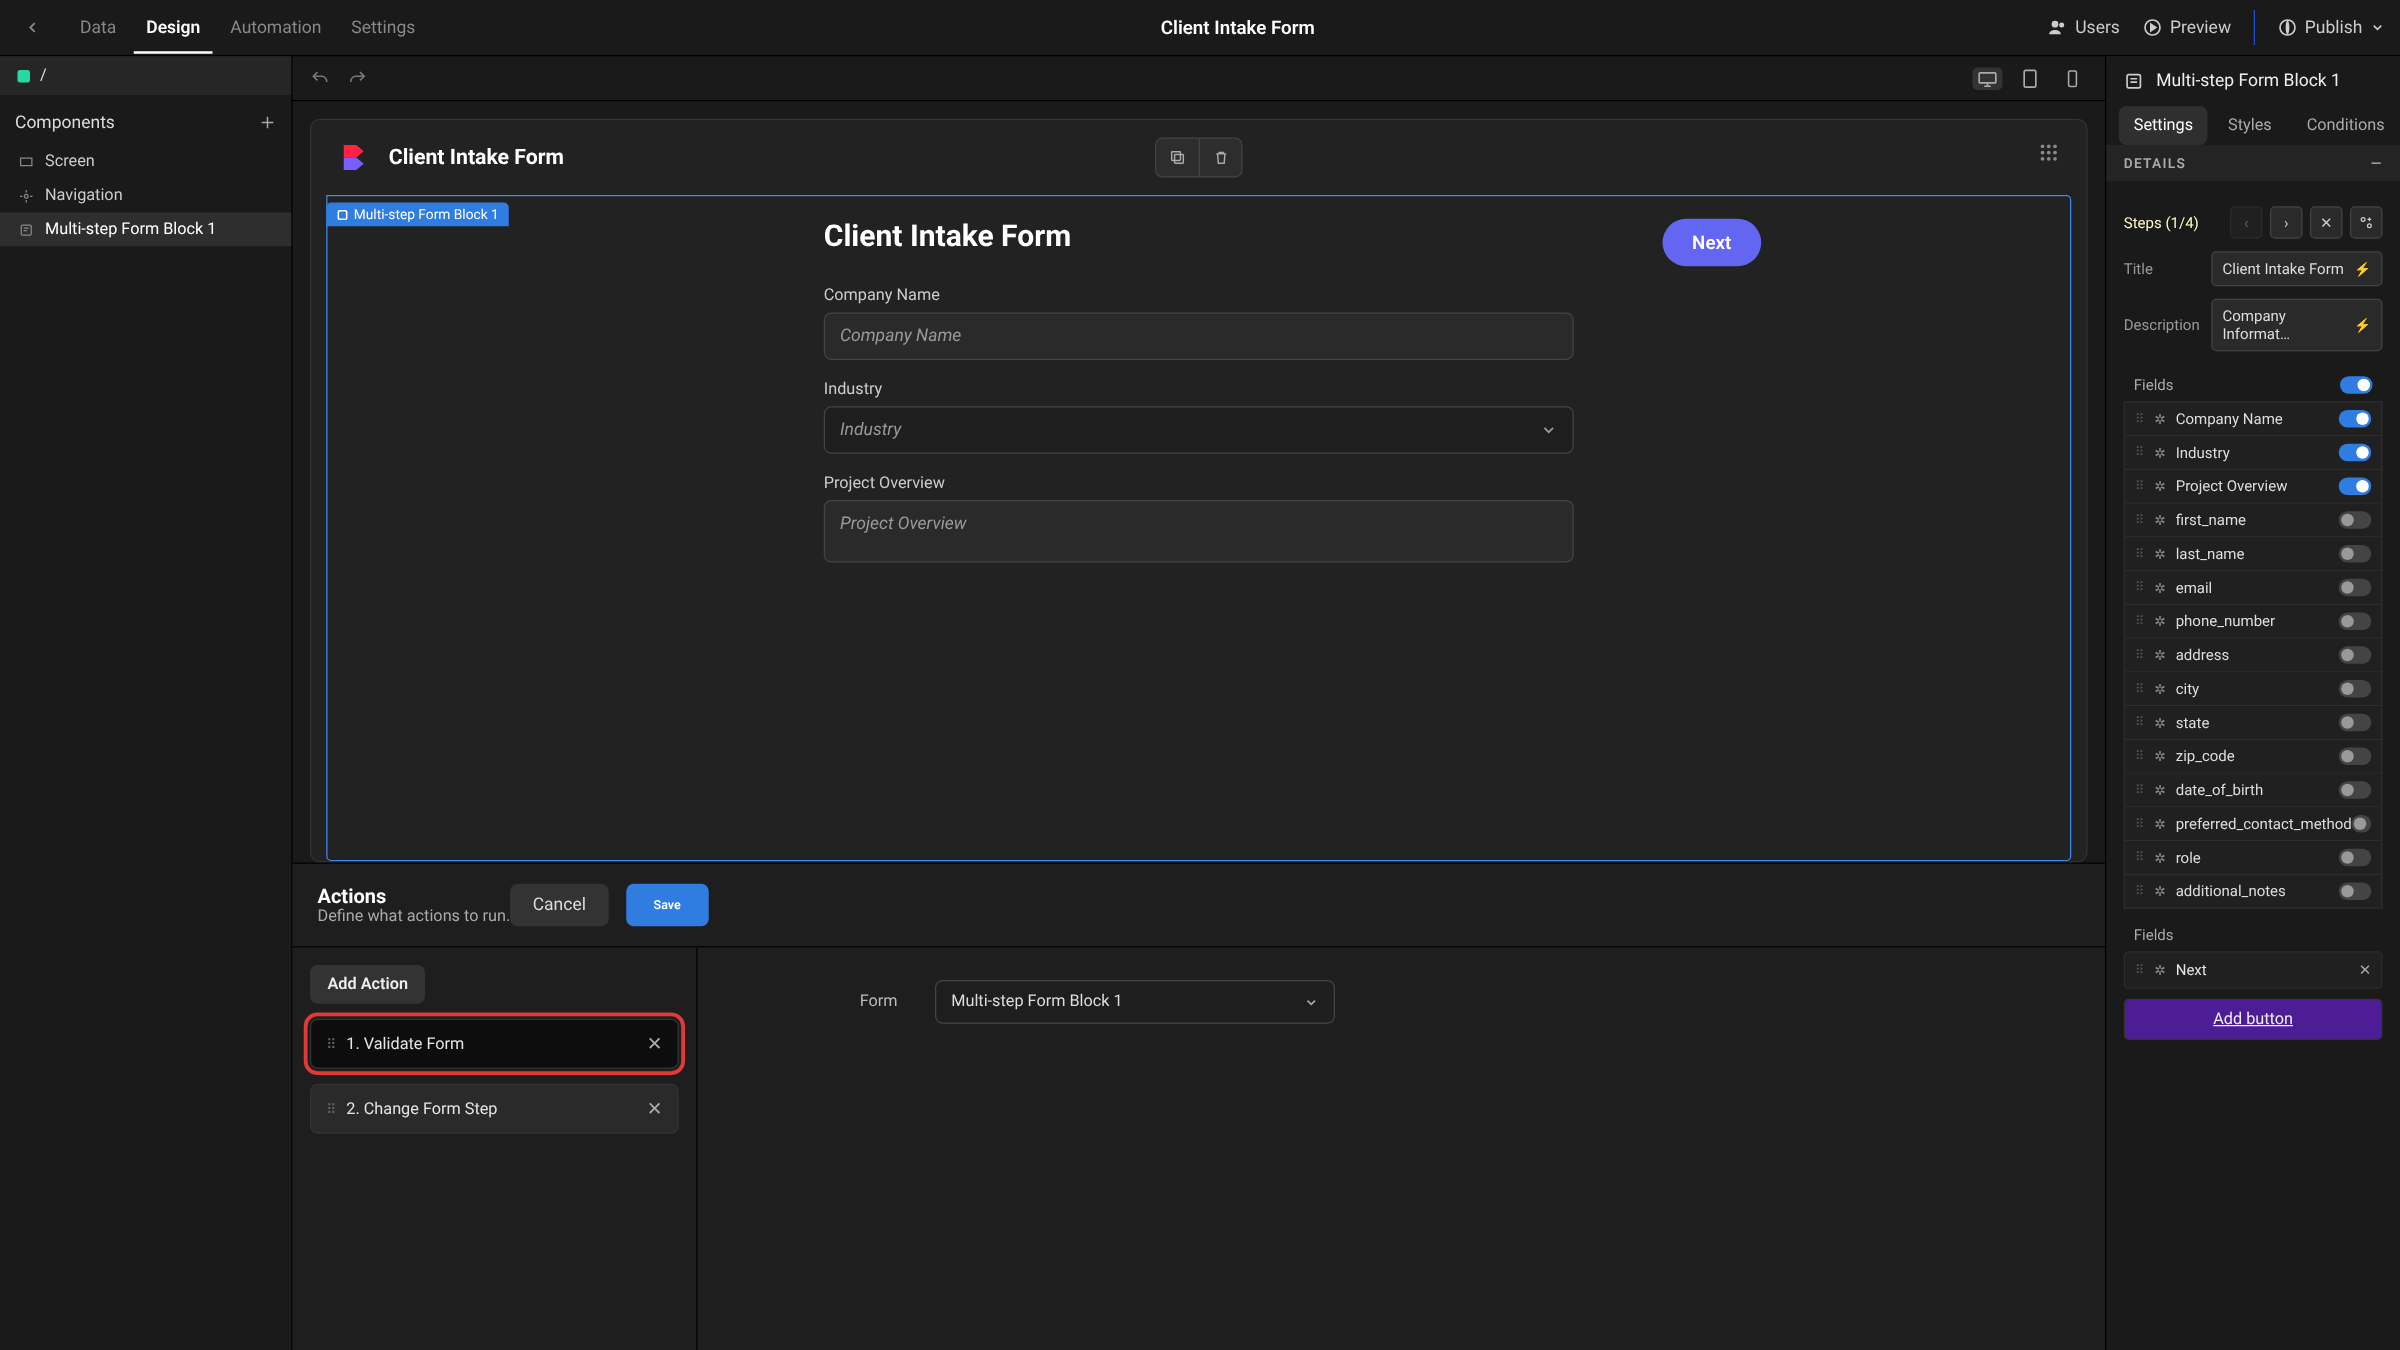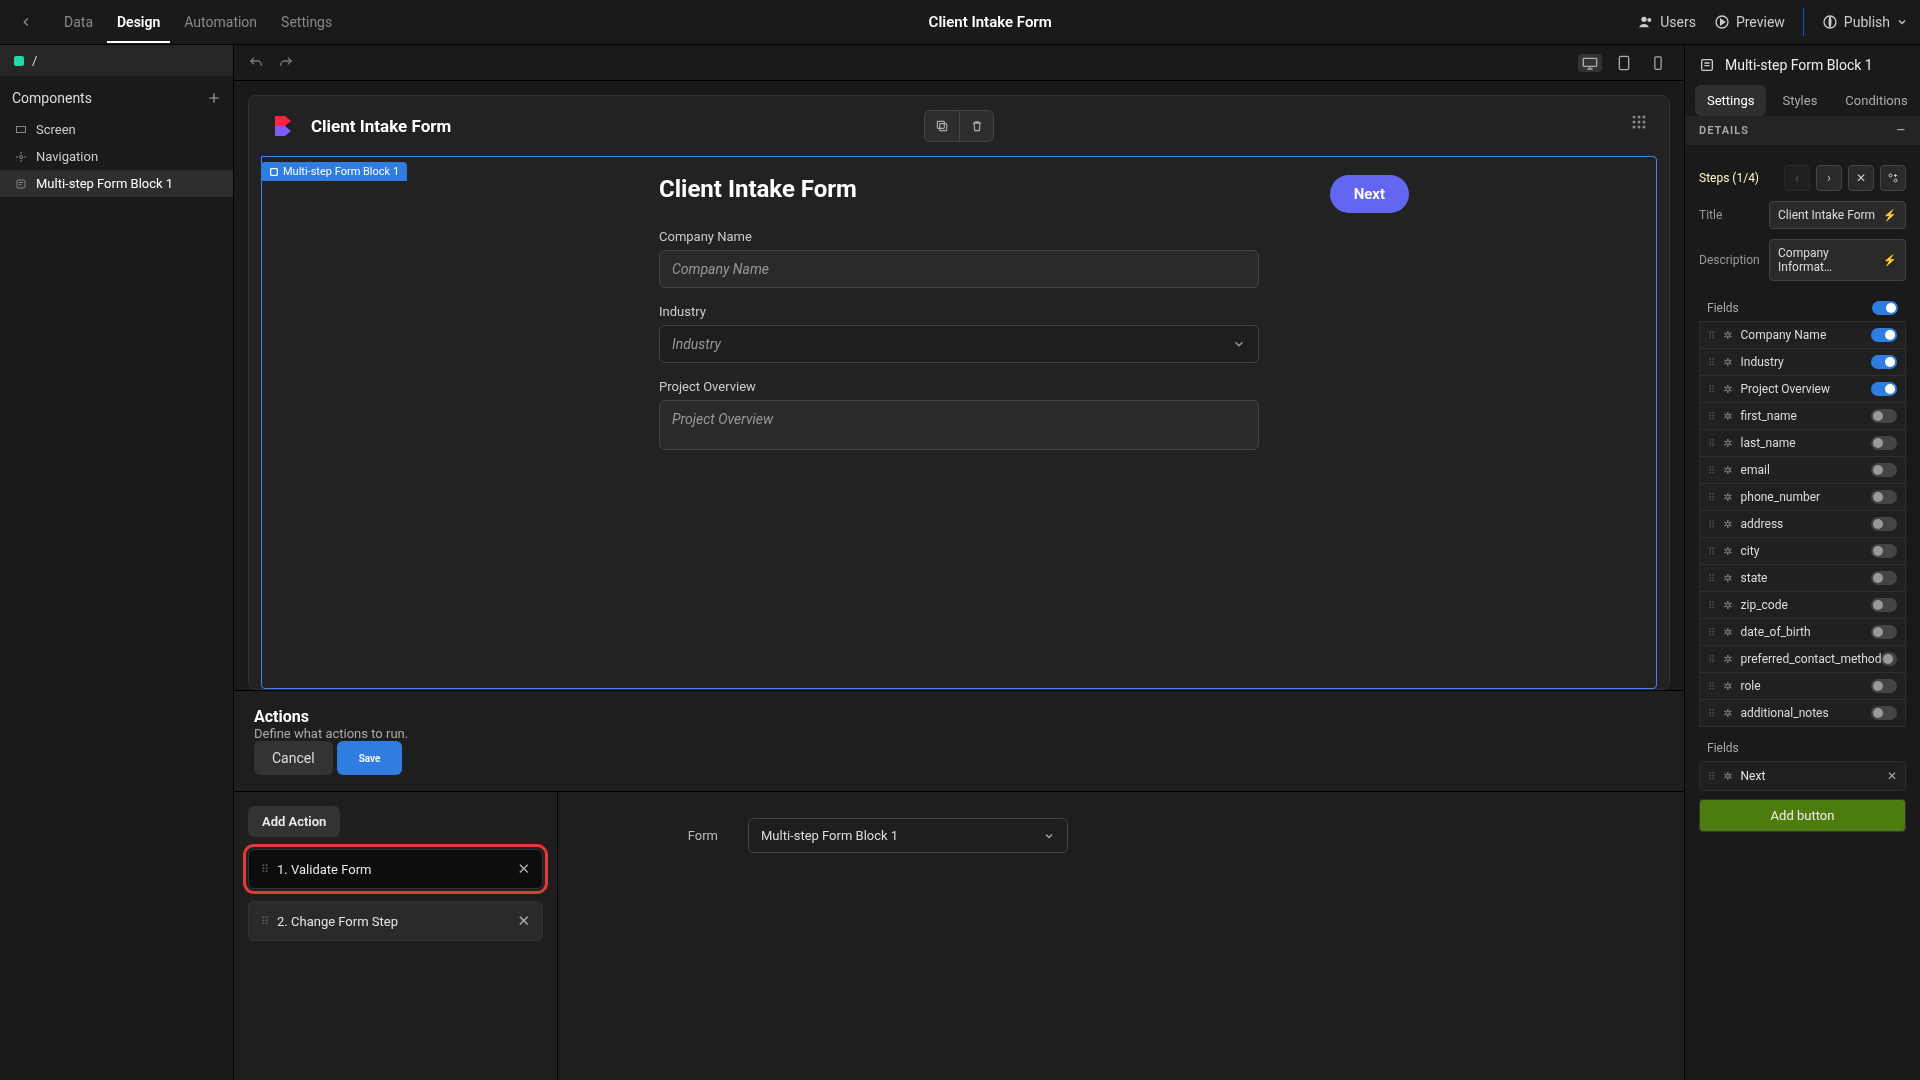--- a/index.html
+++ b/index.html
@@ -55,24 +55,24 @@
   .form-header-row { display:flex; justify-content:space-between; align-items:flex-start;}
   .form-title { font-size:24px; font-weight:700; color:#fff;}
   .next-btn { background:#6366f1; color:#fff; border:none; padding:10px 24px; border-radius:20px; font-size:15px; font-weight:600; margin-right:-150px;}
   .section-title { margin-top:14px; font-size:16px; font-weight:600; color:#eee;}
   .field-label { margin-top:16px; font-size:13px; color:#ccc;}
   .text-input { margin-top:6px; width:100%; background:#2a2a2a; border:1px solid #444; border-radius:6px; padding:10px 12px; color:#999; font-style:italic; font-size:14px;}
   .select-input { margin-top:6px; width:100%; background:#1e1e1e; border:1px solid #444; border-radius:6px; padding:10px 12px; color:#999; font-style:italic; font-size:14px; display:flex; justify-content:space-between; align-items:center;}
 
   
   .actions-drawer { height: 390px; border-top:1px solid #000; background:#1e1e1e; display:flex; flex-direction:column;}
-  .ad-header { display:flex; justify-content:flex-start; align-items:flex-start; padding:16px 20px; border-bottom:1px solid #000;flex-direction:column;}
+  .ad-header { display:flex; justify-content:flex-start; align-items:flex-start; padding:16px 20px; border-bottom:1px solid #000;}
   .ad-title { font-size:16px; font-weight:700; color:#fff;}
   .ad-sub { font-size:13px; color:#aaa; margin-top:0;}
-  .ad-buttons { display:flex; gap:4px;}
+  .ad-buttons { display:flex; gap:14px;}
   .btn-cancel { background:#333; color:#ddd; border:none; padding:9px 18px; border-radius:6px; font-size:14px;}
   .btn-save { background:#2f7de0; color:#fff; border:none; padding:9px 22px; border-radius:6px; font-size:10px; font-weight:600;}
   .ad-body { flex:1; display:flex;}
   .ad-left { width: 324px; border-right:1px solid #000; padding:14px;}
   .add-action-btn { background:#333; color:#eee; border:none; padding:8px 14px; border-radius:6px; font-size:13px; font-weight:600;}
   .action-item { margin-top:12px; display:flex; align-items:center; justify-content:space-between; padding:10px 12px; border-radius:6px; font-size:13px;}
   .action-item .ai-left { display:flex; align-items:center; gap:10px;}
   .ai-grip { color:#666; font-size:11px; letter-spacing:-2px;}
   .ai-close { color:#aaa; font-size:15px;}
   .action-item.sel { background:#0d0d0d; border:1px solid #333; }
@@ -105,21 +105,21 @@
   .field-row { display:flex; align-items:center; justify-content:space-between; padding:6px 8px; border:1px solid #2d2d2d; border-top:none; font-size:12px; color:#ddd; background:#202020;}
   .field-row:first-of-type { border-top:1px solid #2d2d2d;}
   .fr-left { display:flex; align-items:center; gap:8px;}
   .fr-gear { color:#888; font-size:11px;}
   .fr-grip { color:#555; font-size:10px;}
   .toggle { width:26px; height:14px; background:#444; border-radius:8px; position:relative;}
   .toggle::after { content:''; position:absolute; width:10px; height:10px; background:#999; border-radius:50%; top:2px; left:2px;}
   .toggle.on { background:#2f7de0;}
   .toggle.on::after { left:14px; background:#fff;}
   .rp-fields-head { display:flex; justify-content:space-between; align-items:center; padding: 10px 8px 6px; font-size:12px; color:#aaa;}
-  .add-btn-row { background:#4d7c0f; border:1px solid #333; color:#eee; text-align:center; padding:8px; border-radius:4px; font-size:13px; margin-top:8px;}
+  .add-btn-row { background:#4c1d95; border:1px solid #333; color:#eee; text-align:center; padding:8px; border-radius:4px; font-size:13px; margin-top:8px;text-decoration:underline;}
   .button-row { display:flex; align-items:center; justify-content:space-between; padding:7px 8px; border:1px solid #2d2d2d; background:#202020; font-size:12px; border-radius:4px;}
 
   svg { display:block; }
 </style>
 </head>
 <body>
 
 <div class="topbar">
   <div class="topbar-left">
     <div class="back-btn">

